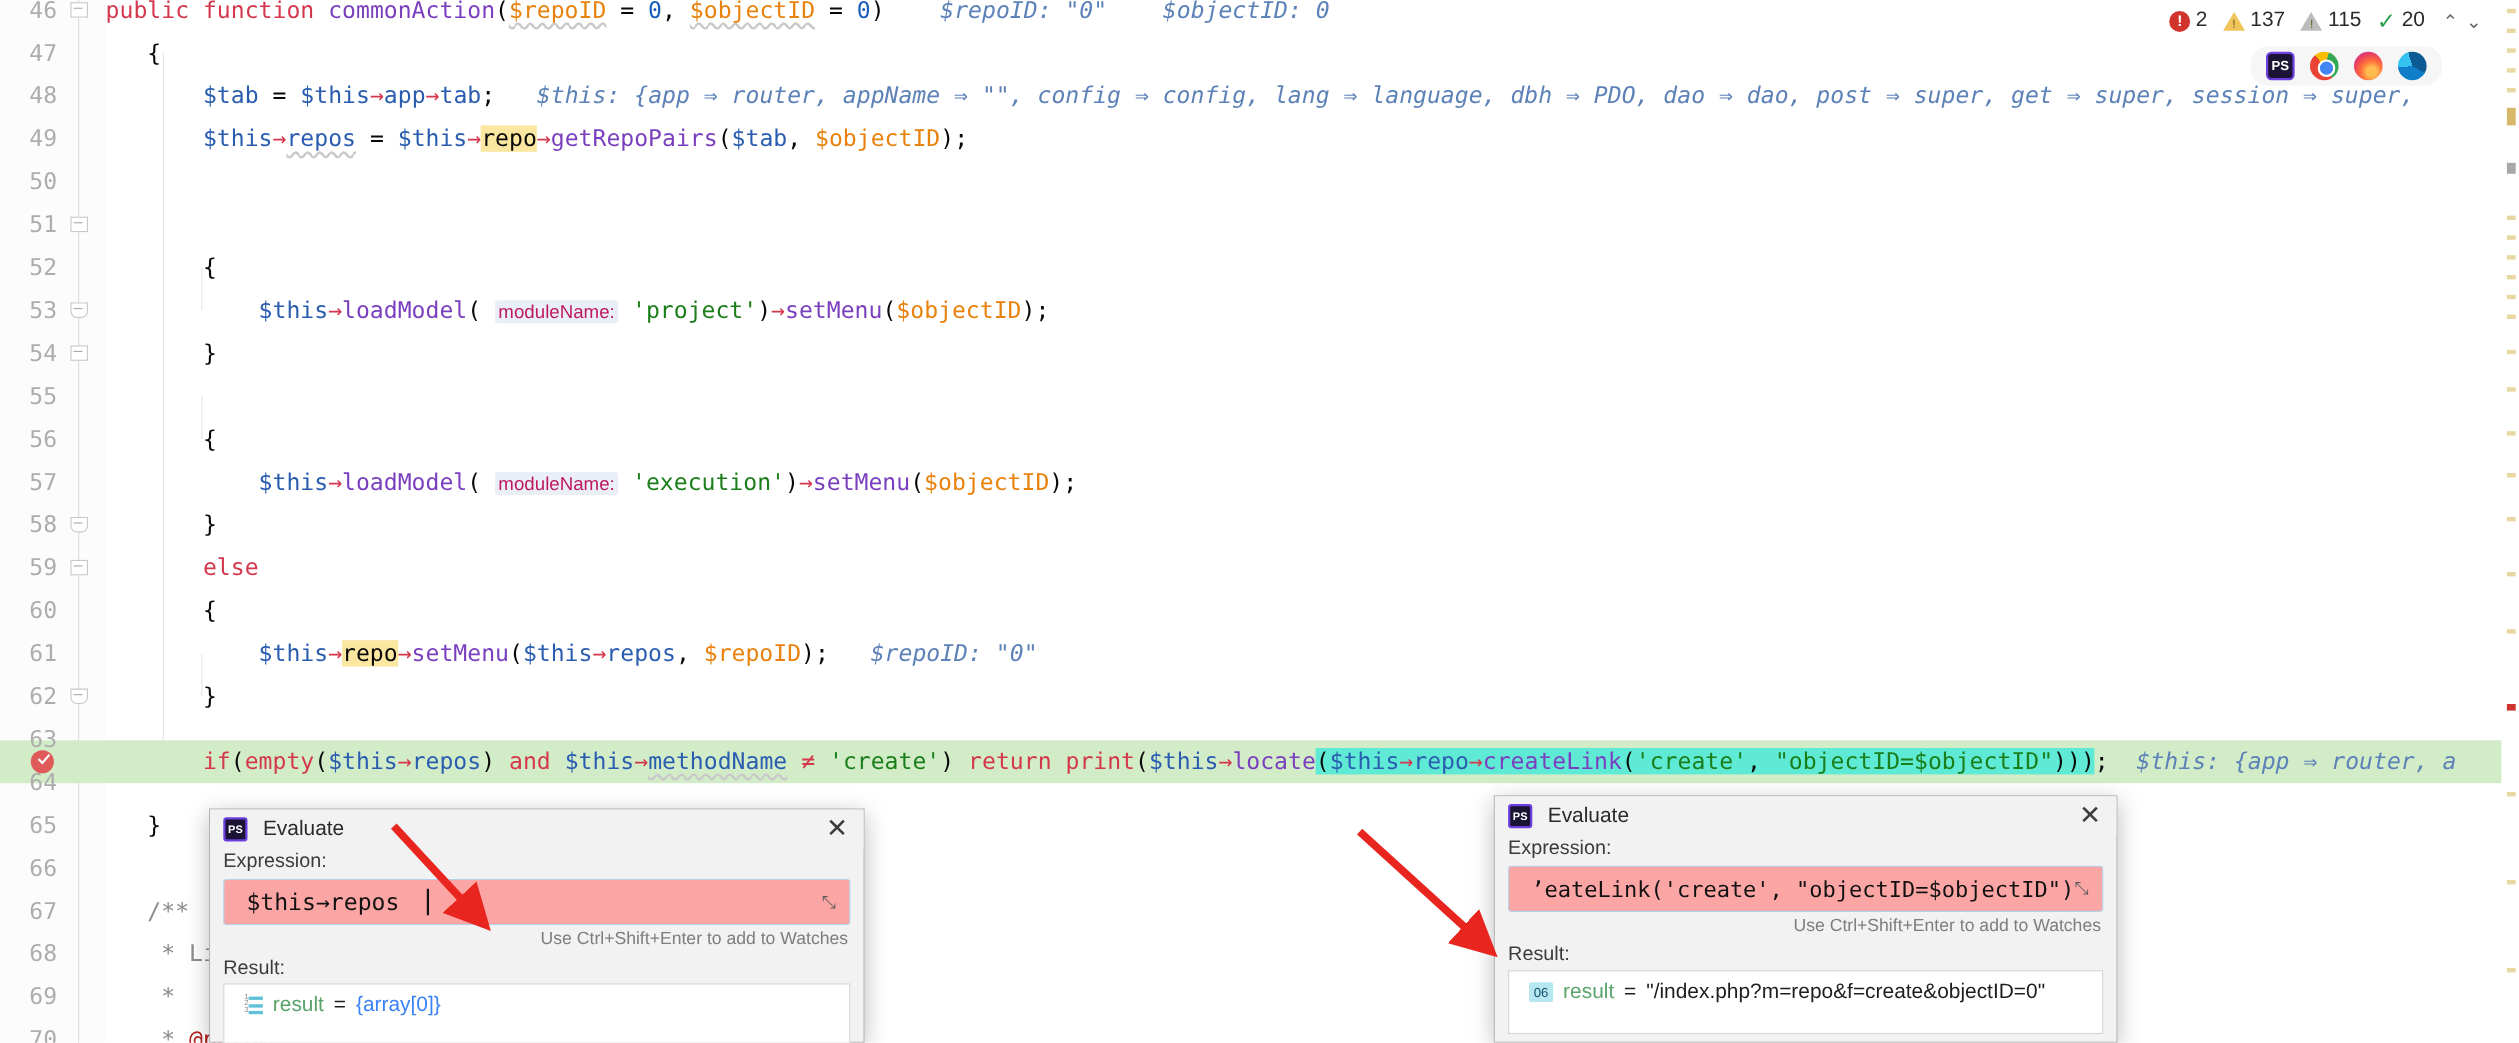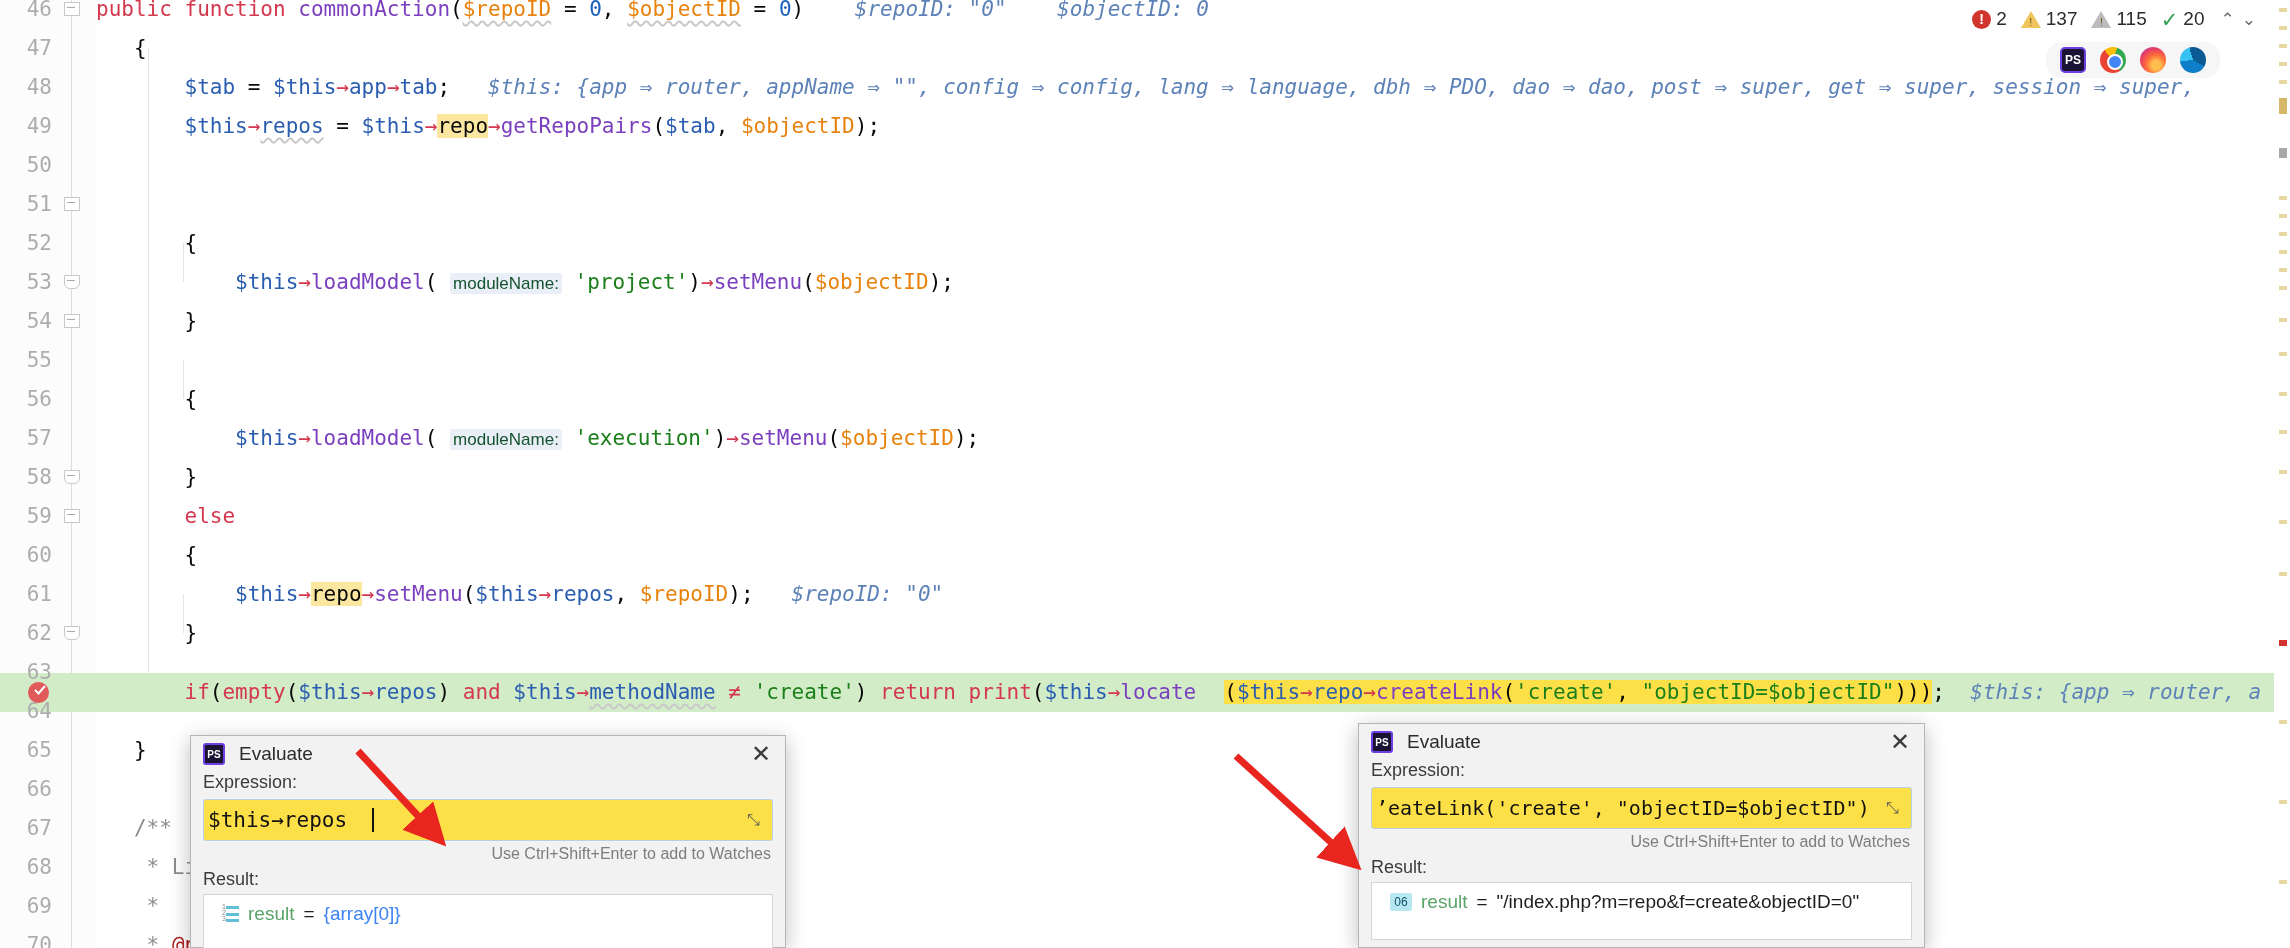--- a/index.html
+++ b/index.html
@@ -111,34 +111,34 @@
 
   .hl-ident { background: #fbe7a0; }
 
   .inline-hint {
     color: #5d82b8;
     font-style: italic;
     font-family: "DejaVu Sans Mono", monospace;
   }
   .param-hint {
     background: #e9eef7;
-    color: #14532d;
+    color: #be185d;
     font-family: "Liberation Sans", sans-serif;
     font-size: 17px;
     border-radius: 3px;
     padding: 1px 3px;
   }
 
   .exec-line {
     position: absolute;
     left: 0; right: 0;
     height: 39px;
     background: #d3ecc8;
   }
-  .sel-hl { background: #fde047; margin-left: 28px; }
+  .sel-hl { background: #5eead4; }
 
   .squiggle {
     text-decoration: underline wavy #c9c9c9;
     text-underline-offset: 4px;
   }
   .squiggle-w {
     text-decoration: underline wavy #d9c59a;
     text-underline-offset: 4px;
   }
 
@@ -280,27 +280,27 @@
     line-height: 1;
   }
   .dlg-body { padding: 0 12px 0 12px; }
   .dlg-label {
     font-size: 18px;
     color: #3b3b3b;
     margin-bottom: 6px;
   }
   .expr-field {
     position: relative;
-    background: #fde047;
+    background: #fca5a5;
     border: 1px solid #b6d0e8;
     border-radius: 3px;
     height: 42px;
     display: flex;
     align-items: center;
-    padding: 0 34px 0 4px;
+    padding: 0 34px 0 20px;
     overflow: hidden;
     gap: 24px;
   }
   .expr-text {
     font-family: "DejaVu Sans Mono", monospace;
     font-size: 21px;
     color: #121212;
     white-space: pre;
   }
   .caret {

